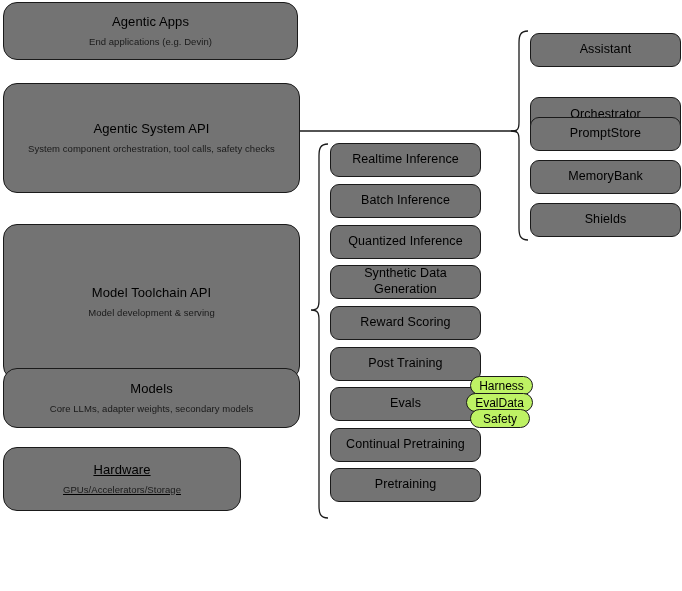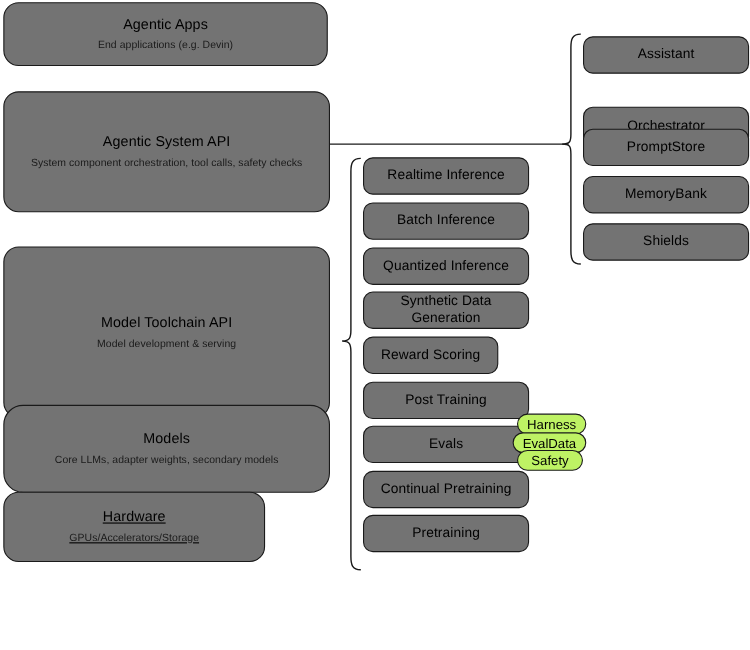--- a/index.html
+++ b/index.html
@@ -112,21 +112,21 @@
   <div class="box" style="left:3px; top:83px; width:297px; height:110px;">
     <div class="title">Agentic System API</div>
     <div class="subtitle">System component orchestration, tool calls, safety checks</div>
   </div>
 
   <div class="box" style="left:3px; top:224px; width:297px; height:156px;">
     <div class="title">Model Toolchain API</div>
     <div class="subtitle">Model development &amp; serving</div>
   </div>
 
-  <div class="box" style="left:3px; top:368px; width:297px; height:80px;border-radius:18px;">
+  <div class="box" style="left:3px; top:368px; width:297px; height:60px;">
     <div class="title">Models</div>
     <div class="subtitle">Core LLMs, adapter weights, secondary models</div>
   </div>
 
   <div class="box" style="left:3px; top:447px; width:238px; height:64px;text-decoration:underline;">
     <div class="title">Hardware</div>
     <div class="subtitle">GPUs/Accelerators/Storage</div>
   </div>
 
 
@@ -135,21 +135,21 @@
   </div>
   <div class="box small" style="left:330px; top:184px; width:151px; height:34px;">
     <div class="title">Batch Inference</div>
   </div>
   <div class="box small" style="left:330px; top:225px; width:151px; height:34px;">
     <div class="title">Quantized Inference</div>
   </div>
   <div class="box small" style="left:330px; top:265px; width:151px; height:34px;">
     <div class="title">Synthetic Data Generation</div>
   </div>
-  <div class="box small" style="left:330px; top:306px; width:123px; height:34px;">
+  <div class="box small" style="left:330px; top:306px; width:151px; height:34px;">
     <div class="title">Reward Scoring</div>
   </div>
   <div class="box small" style="left:330px; top:347px; width:151px; height:34px;justify-content:center;">
     <div class="title">Post Training</div>
   </div>
   <div class="box small" style="left:330px; top:387px; width:151px; height:34px;">
     <div class="title">Evals</div>
   </div>
   <div class="box small" style="left:330px; top:428px; width:151px; height:34px;">
     <div class="title">Continual Pretraining</div>

